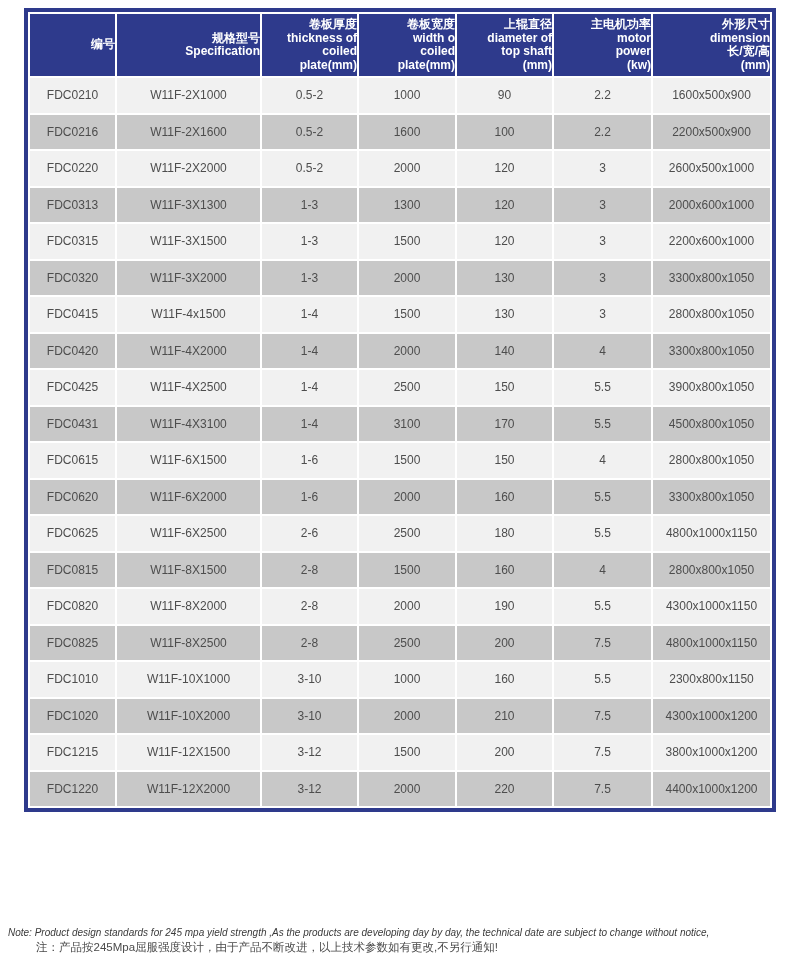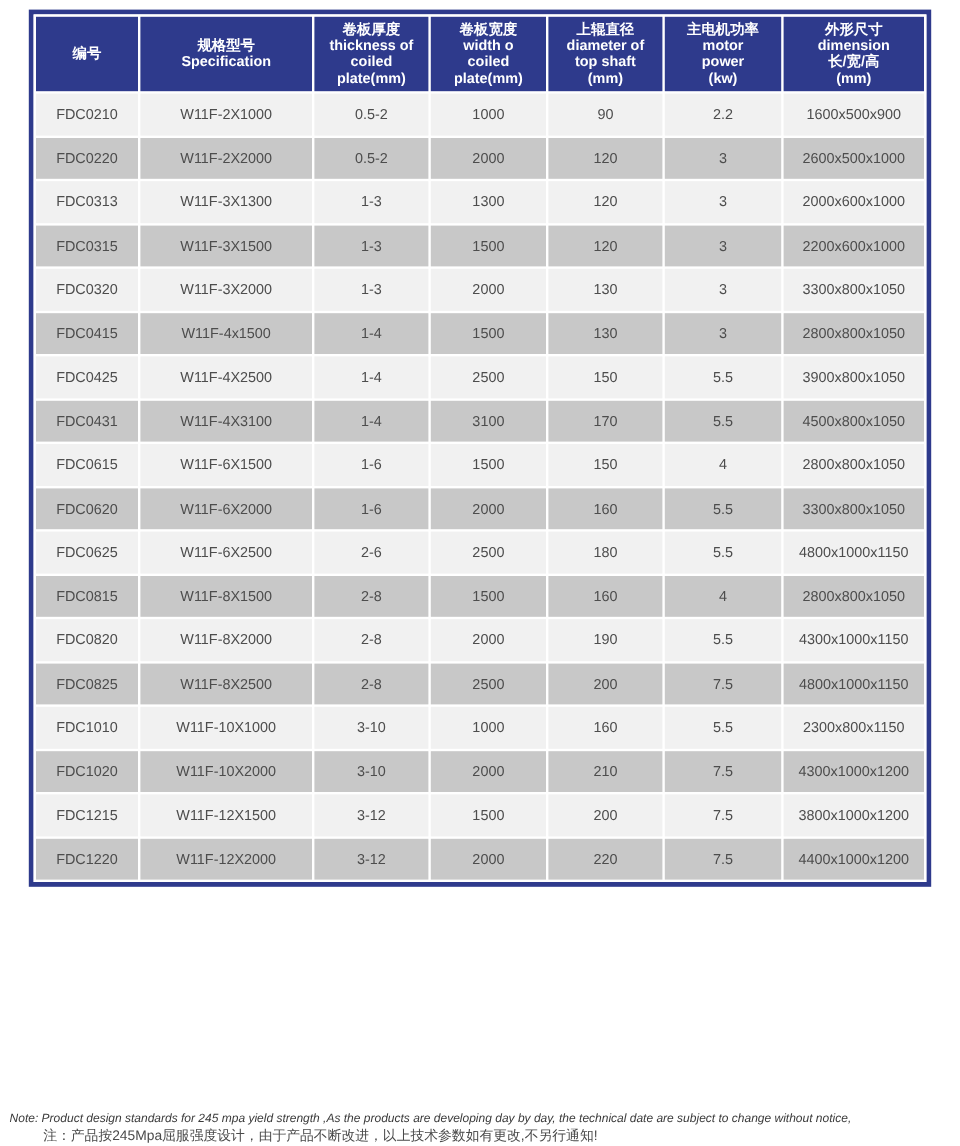--- a/index.html
+++ b/index.html
@@ -33,21 +33,21 @@
   col.c4 { width: 95px; }
   col.c5 { width: 97px; }
   col.c6 { width: 117px; }
 
   thead th {
     background: #2e3a8c;
     color: #ffffff;
     height: 62px;
     padding: 0;
     vertical-align: middle;
-    text-align: center;
+    text-align: right;
     font-weight: bold;
   }
   .hline {
     font-size: 12px;
     line-height: 13.5px;
     font-weight: bold;
     white-space: nowrap;
   }
   tbody td {
     height: 34.5px;
@@ -142,20 +142,29 @@
           <tr>
             <td>FDC0210</td>
             <td>W11F-2X1000</td>
             <td>0.5-2</td>
             <td>1000</td>
             <td>90</td>
             <td>2.2</td>
             <td>1600x500x900</td>
           </tr>
           <tr>
+            <td>FDC0216</td>
+            <td>W11F-2X1600</td>
+            <td>0.5-2</td>
+            <td>1600</td>
+            <td>100</td>
+            <td>2.2</td>
+            <td>2200x500x900</td>
+          </tr>
+          <tr>
             <td>FDC0220</td>
             <td>W11F-2X2000</td>
             <td>0.5-2</td>
             <td>2000</td>
             <td>120</td>
             <td>3</td>
             <td>2600x500x1000</td>
           </tr>
           <tr>
             <td>FDC0313</td>
@@ -185,20 +194,29 @@
             <td>3300x800x1050</td>
           </tr>
           <tr>
             <td>FDC0415</td>
             <td>W11F-4x1500</td>
             <td>1-4</td>
             <td>1500</td>
             <td>130</td>
             <td>3</td>
             <td>2800x800x1050</td>
+          </tr>
+          <tr>
+            <td>FDC0420</td>
+            <td>W11F-4X2000</td>
+            <td>1-4</td>
+            <td>2000</td>
+            <td>140</td>
+            <td>4</td>
+            <td>3300x800x1050</td>
           </tr>
           <tr>
             <td>FDC0425</td>
             <td>W11F-4X2500</td>
             <td>1-4</td>
             <td>2500</td>
             <td>150</td>
             <td>5.5</td>
             <td>3900x800x1050</td>
           </tr>

